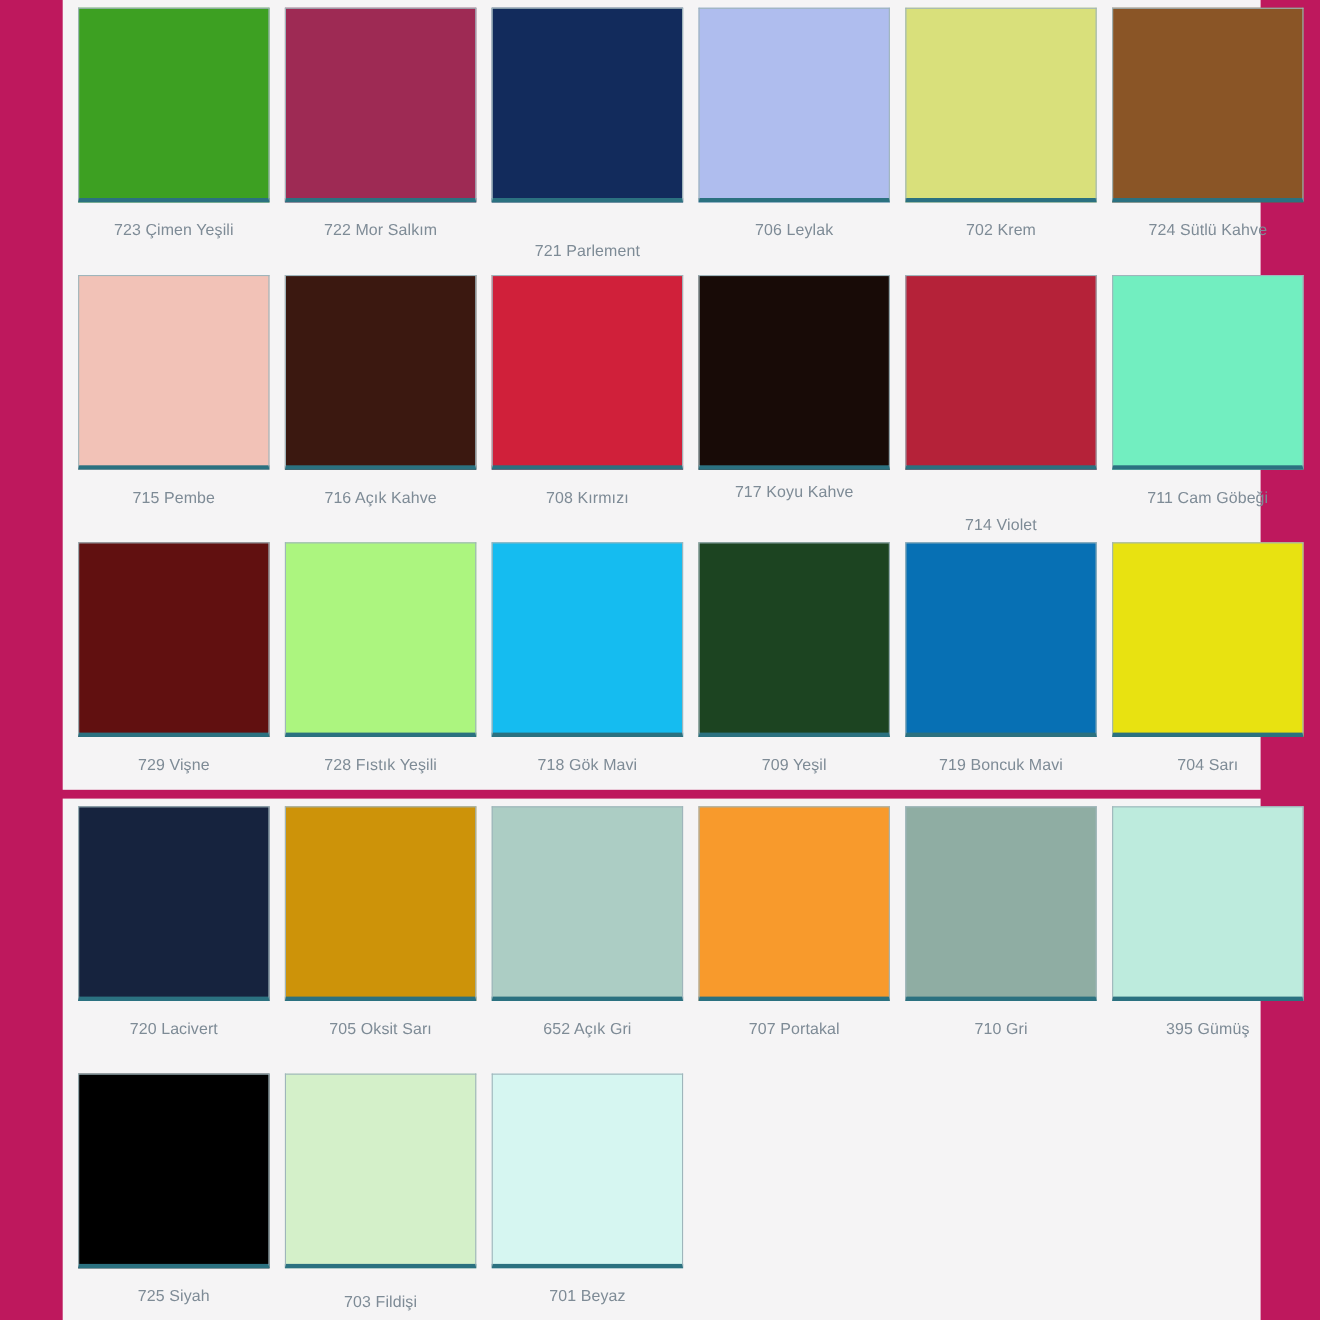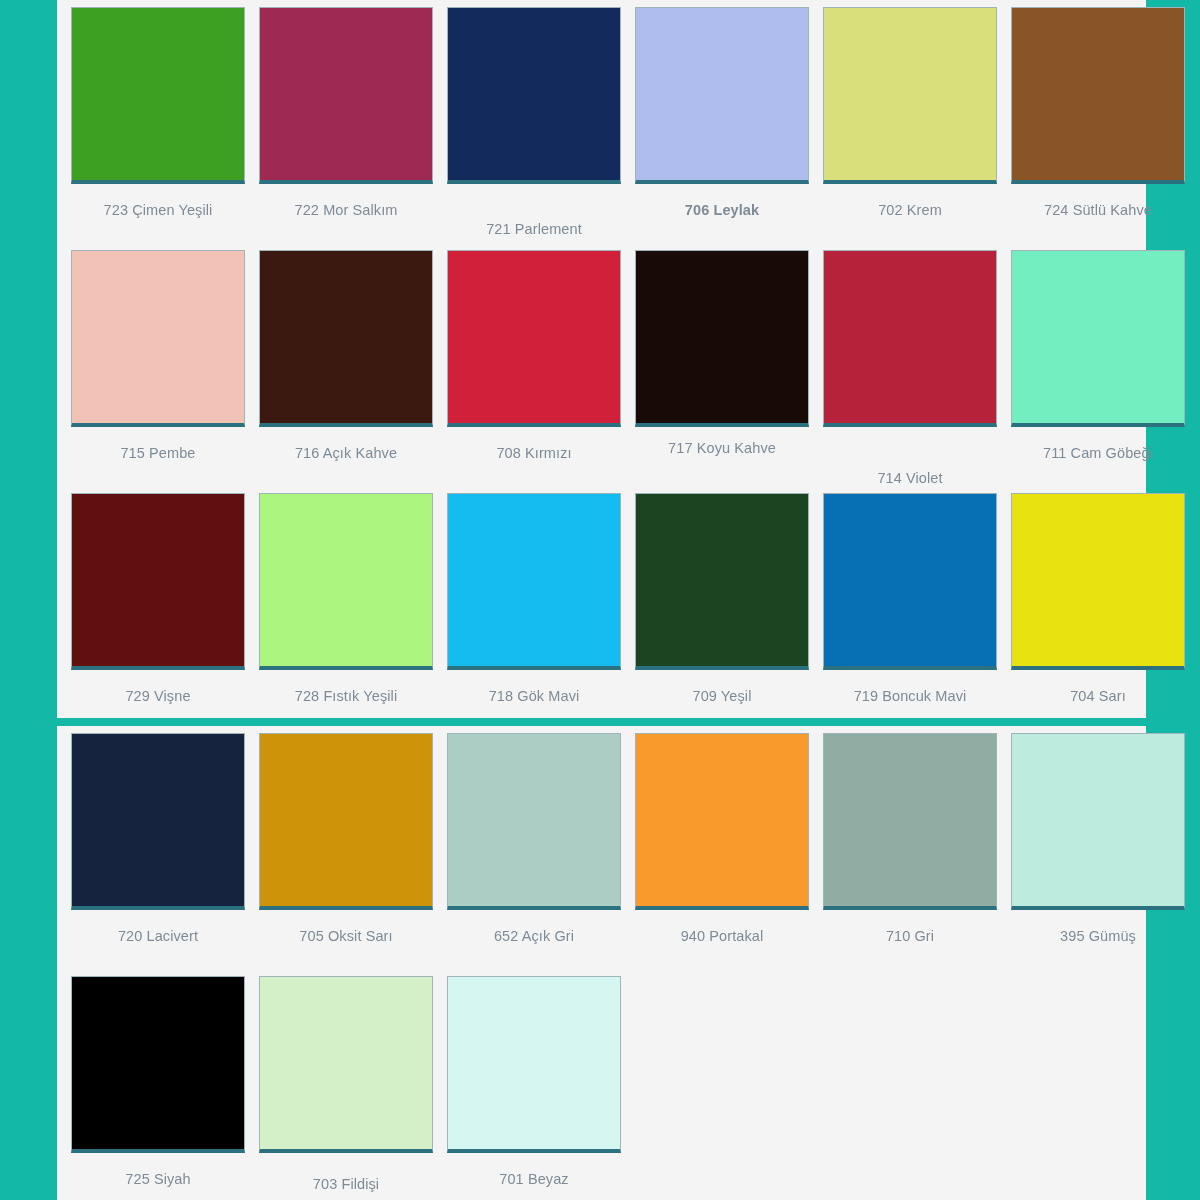--- a/index.html
+++ b/index.html
@@ -76,39 +76,39 @@
     line-height: 18px;
     color: #7e8b96;
     text-align: center;
     white-space: nowrap;
     letter-spacing: 0.1px;
   }
 </style>
 </head>
 <body>
 
-<div id="palette-root" style="background: #14b8a6;">
+<div id="palette-root" style="background: #be185d;">
 
   <div class="panel panel-top" style="background: rgb(245, 244, 245);">
     <div class="swatch-row">
         <div class="swatch-cell">
           <div class="swatch-chip" style="background-color: rgb(61, 160, 34); border-color: rgb(159, 181, 187) rgb(159, 181, 187) rgb(43, 113, 128);"></div>
           <div class="swatch-label" style="color: rgb(126, 139, 150);">723 Çimen Yeşili</div>
         </div>
         <div class="swatch-cell">
           <div class="swatch-chip" style="background-color: rgb(158, 42, 84); border-color: rgb(159, 181, 187) rgb(159, 181, 187) rgb(43, 113, 128);"></div>
           <div class="swatch-label" style="color: rgb(126, 139, 150);">722 Mor Salkım</div>
         </div>
         <div class="swatch-cell">
           <div class="swatch-chip" style="background-color: rgb(18, 43, 92); border-color: rgb(159, 181, 187) rgb(159, 181, 187) rgb(43, 113, 128);"></div>
           <div class="swatch-label" style="color: rgb(126, 139, 150); margin-top: 36px;">721 Parlement</div>
         </div>
         <div class="swatch-cell">
           <div class="swatch-chip" style="background-color: rgb(175, 189, 238); border-color: rgb(159, 181, 187) rgb(159, 181, 187) rgb(43, 113, 128);"></div>
-          <div class="swatch-label" style="color: rgb(126, 139, 150); font-weight: bold;">706 Leylak</div>
+          <div class="swatch-label" style="color: rgb(126, 139, 150);">706 Leylak</div>
         </div>
         <div class="swatch-cell">
           <div class="swatch-chip" style="background-color: rgb(217, 224, 123); border-color: rgb(159, 181, 187) rgb(159, 181, 187) rgb(43, 113, 128);"></div>
           <div class="swatch-label" style="color: rgb(126, 139, 150);">702 Krem</div>
         </div>
         <div class="swatch-cell">
           <div class="swatch-chip" style="background-color: rgb(138, 85, 38); border-color: rgb(159, 181, 187) rgb(159, 181, 187) rgb(43, 113, 128);"></div>
           <div class="swatch-label" style="color: rgb(126, 139, 150);">724 Sütlü Kahve</div>
         </div>
       </div>
@@ -175,21 +175,21 @@
         <div class="swatch-cell">
           <div class="swatch-chip" style="background-color: rgb(205, 147, 9); border-color: rgb(159, 181, 187) rgb(159, 181, 187) rgb(43, 113, 128);"></div>
           <div class="swatch-label" style="color: rgb(126, 139, 150);">705 Oksit Sarı</div>
         </div>
         <div class="swatch-cell">
           <div class="swatch-chip" style="background-color: rgb(172, 205, 196); border-color: rgb(159, 181, 187) rgb(159, 181, 187) rgb(43, 113, 128);"></div>
           <div class="swatch-label" style="color: rgb(126, 139, 150);">652 Açık Gri</div>
         </div>
         <div class="swatch-cell">
           <div class="swatch-chip" style="background-color: rgb(248, 154, 44); border-color: rgb(159, 181, 187) rgb(159, 181, 187) rgb(43, 113, 128);"></div>
-          <div class="swatch-label" style="color: rgb(126, 139, 150);">940 Portakal</div>
+          <div class="swatch-label" style="color: rgb(126, 139, 150);">707 Portakal</div>
         </div>
         <div class="swatch-cell">
           <div class="swatch-chip" style="background-color: rgb(143, 173, 163); border-color: rgb(159, 181, 187) rgb(159, 181, 187) rgb(43, 113, 128);"></div>
           <div class="swatch-label" style="color: rgb(126, 139, 150);">710 Gri</div>
         </div>
         <div class="swatch-cell">
           <div class="swatch-chip" style="background-color: rgb(189, 235, 221); border-color: rgb(159, 181, 187) rgb(159, 181, 187) rgb(43, 113, 128);"></div>
           <div class="swatch-label" style="color: rgb(126, 139, 150);">395 Gümüş</div>
         </div>
       </div>

